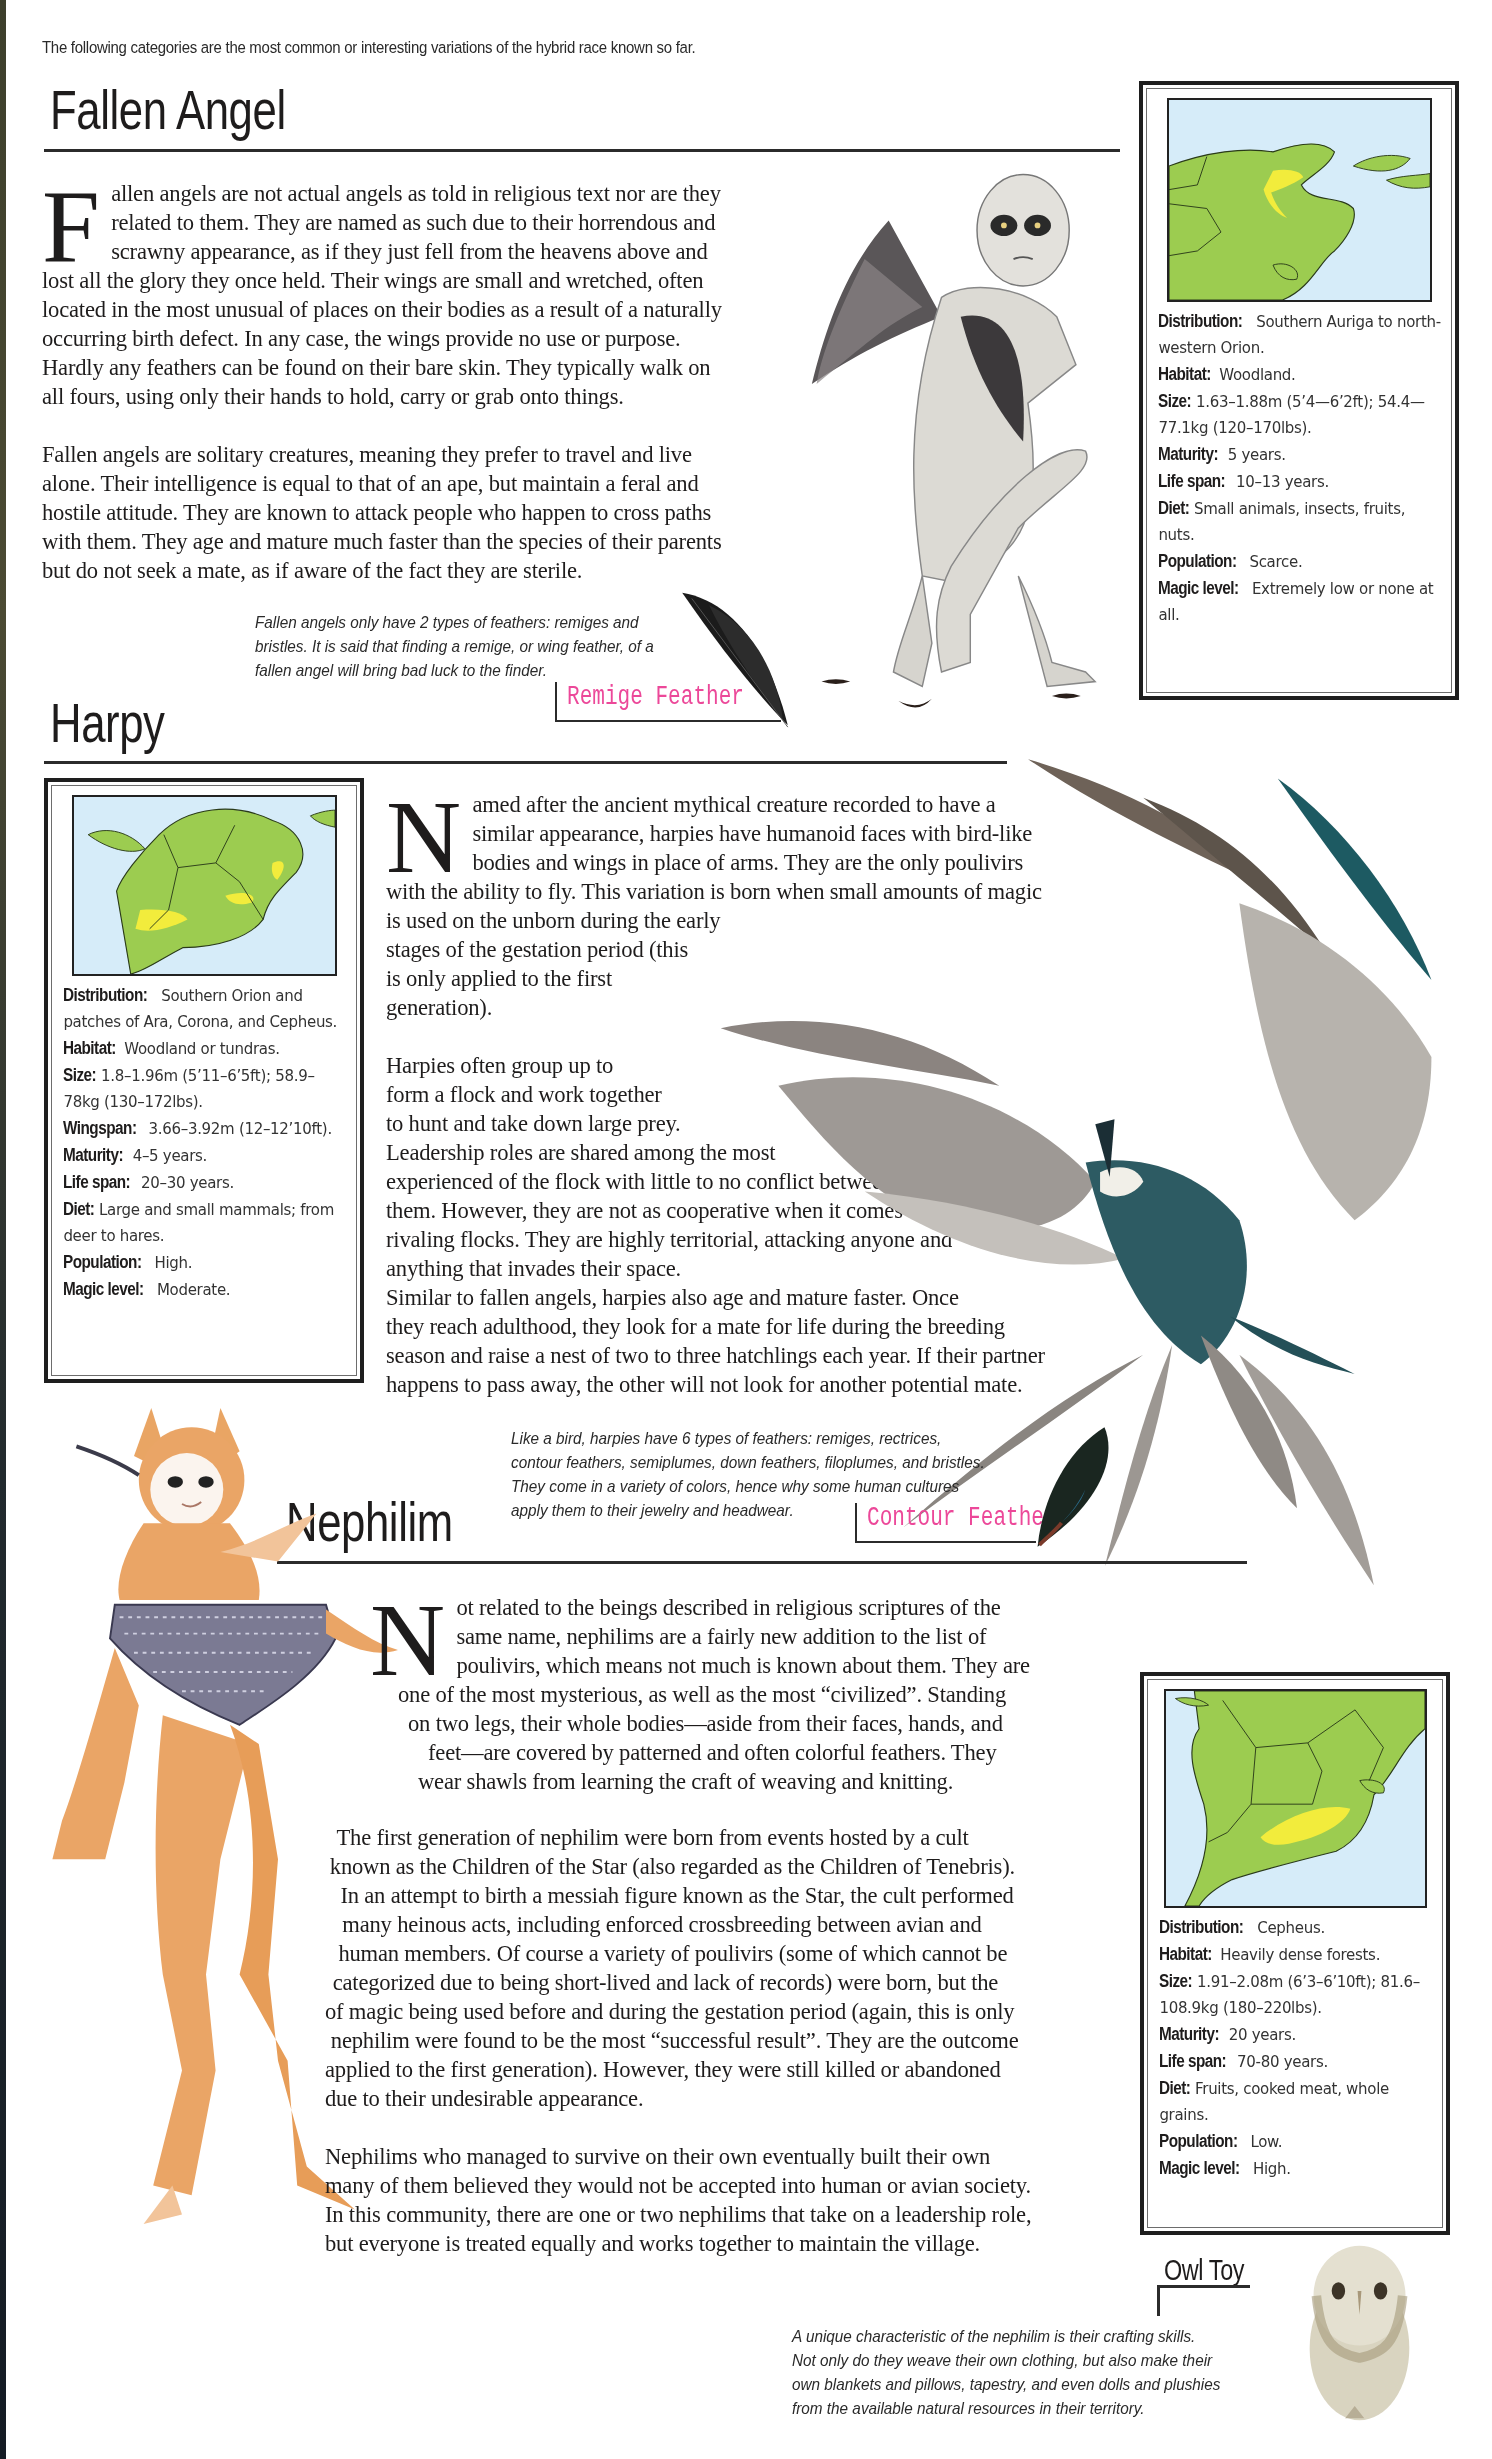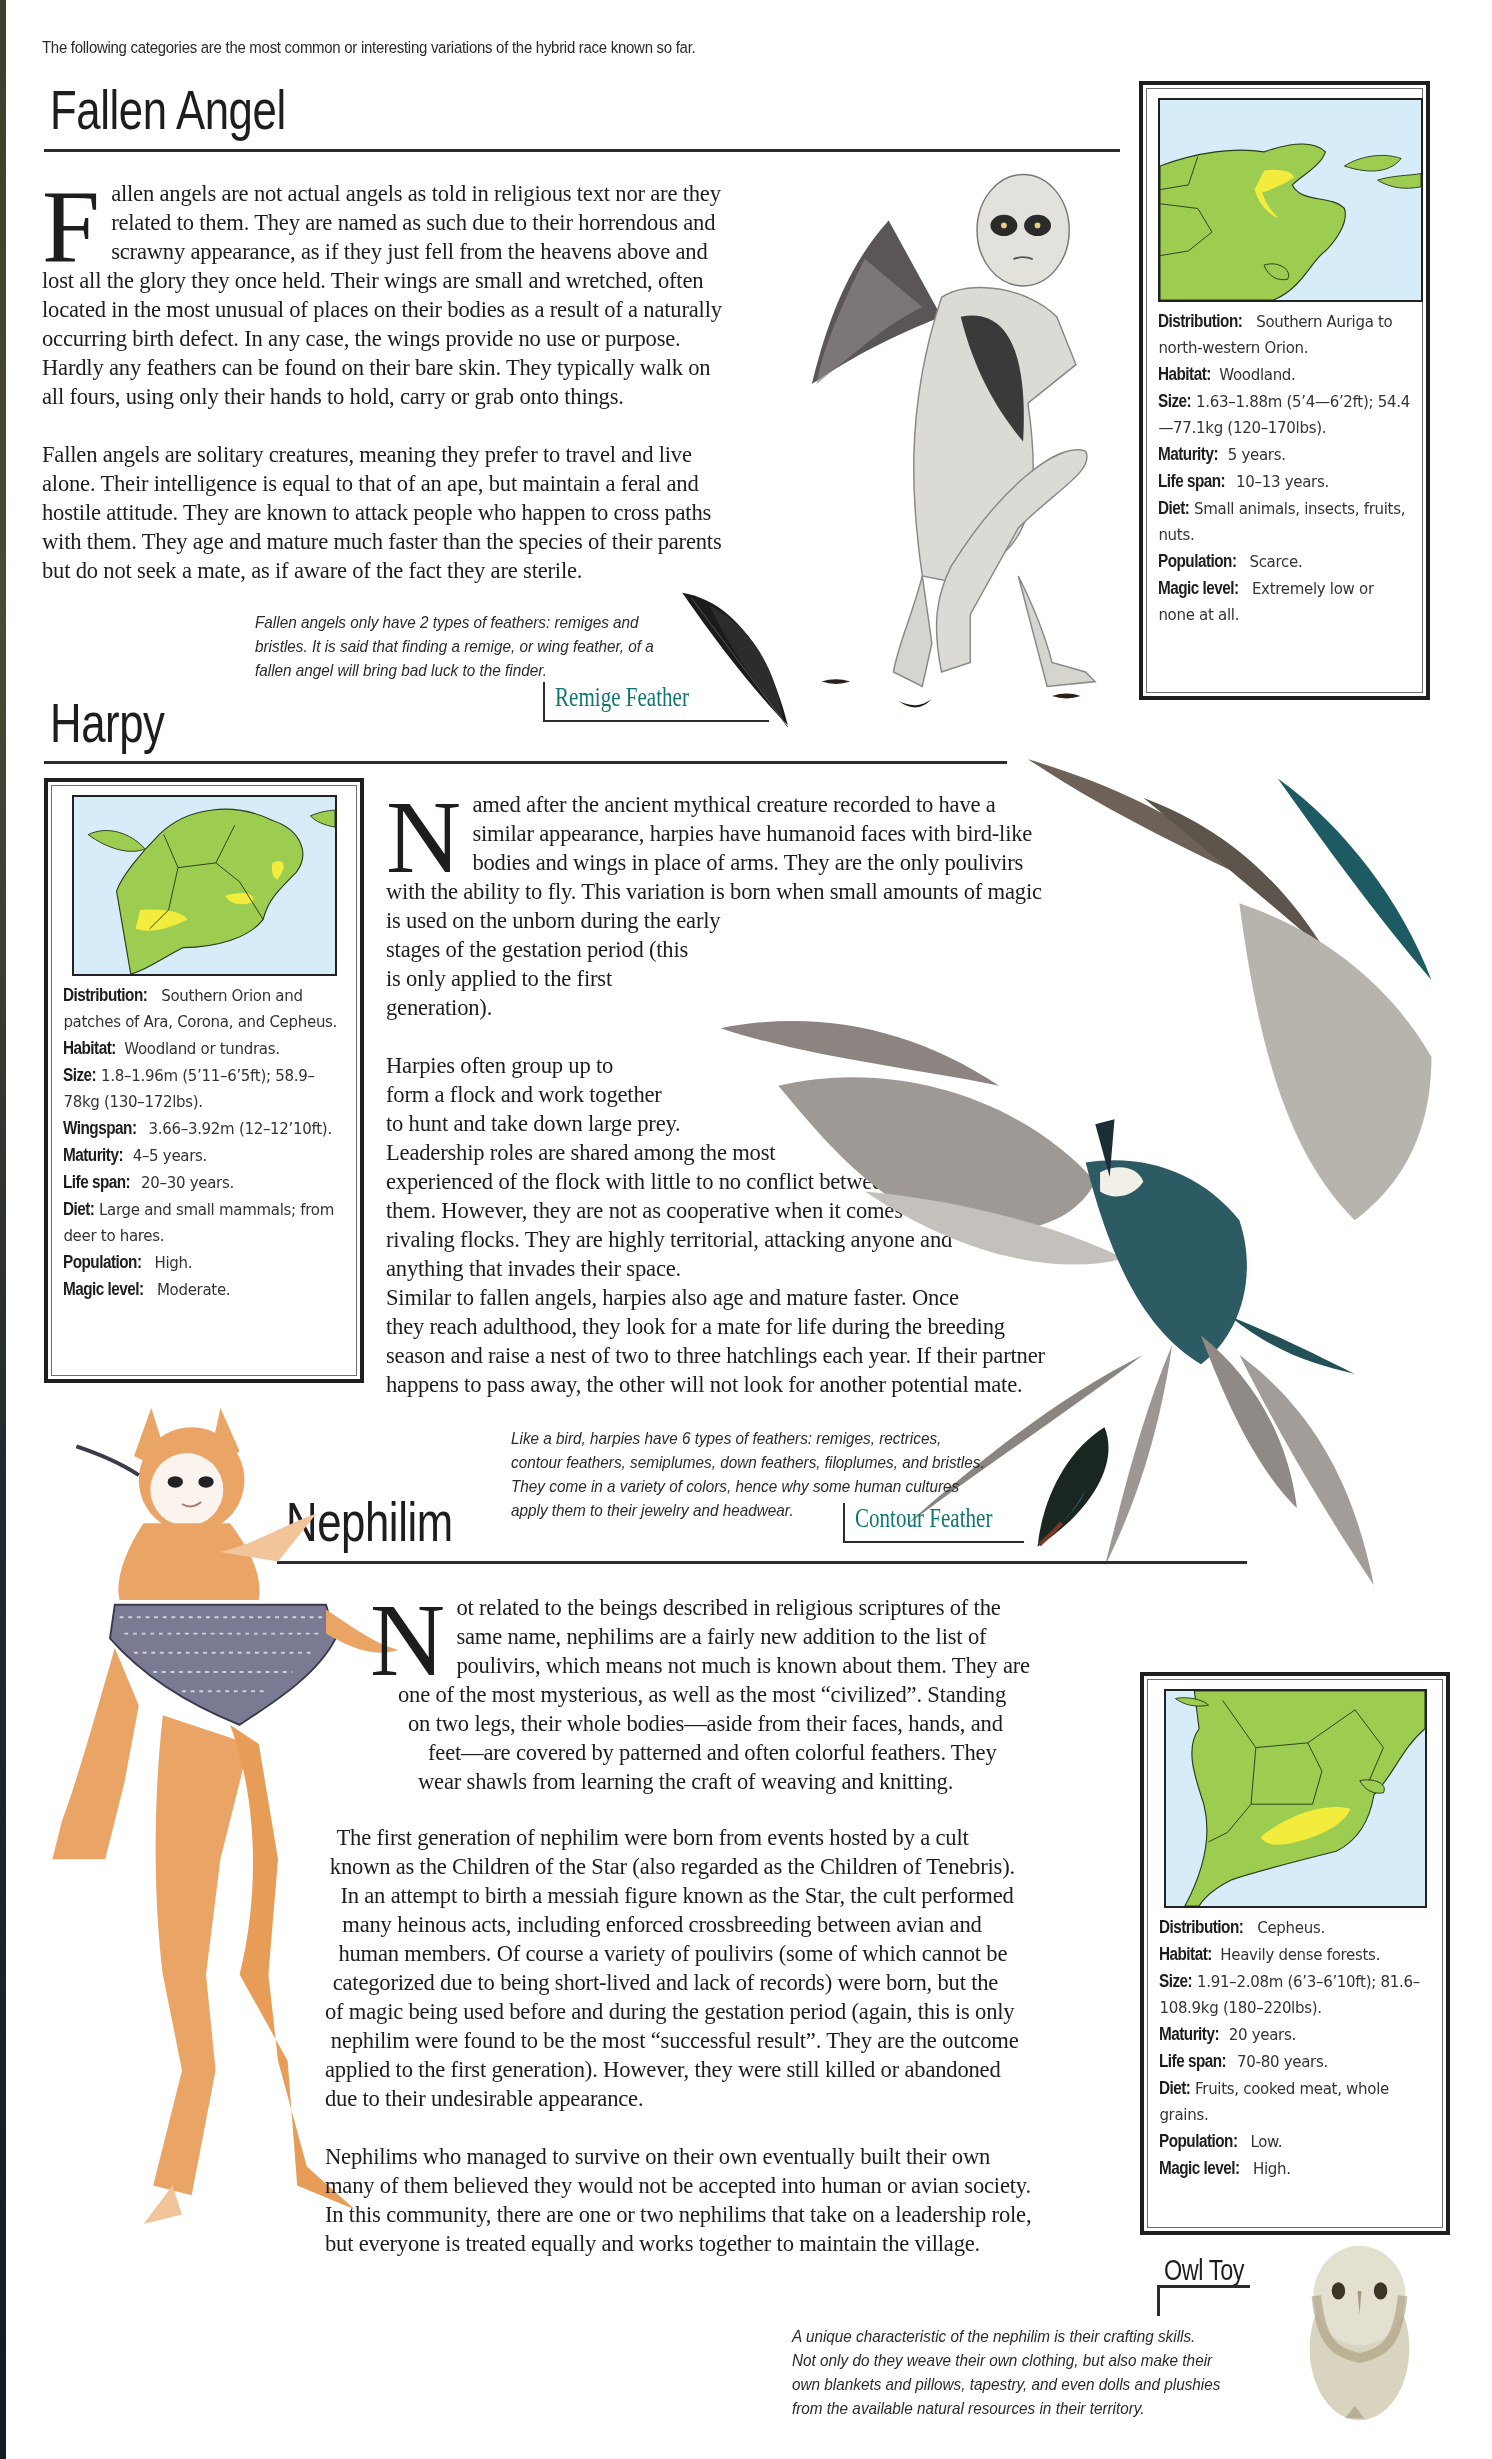--- a/index.html
+++ b/index.html
@@ -18,22 +18,22 @@
 
   .body { position: absolute; font-size: 22.6px; line-height: 29px; color: #1e1c1c; letter-spacing: -0.2px; }
   .body p { margin-bottom: 29px; }
   .body .ln { display: block; white-space: nowrap; }
   .dropcap { float: left; font-size: 104px; line-height: 81px; margin: 5.8px 11.5px 0 0; font-family: "Liberation Serif", serif; color: #1e1c1c; }
 
   .caption { position: absolute; font-family: "Liberation Sans", sans-serif; font-style: italic; font-size: 17px;
     line-height: 24px; color: #2a2a2a; transform: scaleX(0.9); transform-origin: left top; }
   .caption .ln { display: block; white-space: nowrap; }
 
-  .label { position: absolute; font-family: Liberation Serif, serif; font-size: 27px; color: #0f766e;
-    border-left: 2.9px solid #2b2b2b; border-bottom: 2.9px solid #2b2b2b; padding: 0 0 3.8px 9.6px; }
+  .label { position: absolute; font-family: Liberation Mono, monospace; font-size: 27px; color: #ec4899;
+    border-left: 2.9px solid #2b2b2b; border-bottom: 2.9px solid #2b2b2b; padding: 0 0 3.8px 9.6px; margin-left: 12px; }
   .label span { display: inline-block; transform: scaleX(0.78); transform-origin: left center; white-space: nowrap; }
 
   .infobox { position: absolute; border: 4.8px solid #1e1e1e; padding: 2.9px; background: #fff; }
   .infobox .inner { border: 1.9px solid #6d6d6d; width: 100%; height: 100%; padding: 9.6px 9.6px 7.7px 11.5px; }
   .map { border: 2.9px solid #222; background: #d6ecf9; position: relative; overflow: hidden; margin: 0 auto 5.8px auto; }
   .map svg { position: absolute; left: 0; top: 0; width: 100%; height: 100%; }
   .facts { font-family: "DejaVu Sans", sans-serif; font-size: 15px; line-height: 26px; color: #333; letter-spacing: -0.3px; }
   .facts .row { display: block; }
   .facts b { font-family: "Liberation Sans", sans-serif; font-weight: bold; color: #1e1c1c; font-size: 18px; letter-spacing: -0.6px; display: inline-block; transform: scaleX(0.85); transform-origin: left center; margin-right: -5.8px; }
 
@@ -95,21 +95,21 @@
   <path d="M140 140 C170 120 230 130 260 160 L280 210 L230 250 C240 320 240 380 200 410 L170 440 L120 430 C110 360 100 260 140 140 Z" fill="#dcdad4" stroke="#888" stroke-width="1.5"></path>
   <path d="M160 160 C210 150 230 200 225 290 C200 260 175 220 160 160 Z" fill="#3c393b"></path>
   <path d="M150 420 C200 340 260 290 290 300 C300 320 260 340 220 380 L170 470 L170 520 L140 530 C130 480 135 450 150 420 Z" fill="#dcdad4" stroke="#888" stroke-width="1.5"></path>
   <path d="M120 430 C110 470 95 500 90 530 L120 545 L130 500 Z" fill="#d6d4ce" stroke="#888" stroke-width="1.5"></path>
   <path d="M220 430 C240 470 250 500 255 520 L290 530 L300 540 L250 545 Z" fill="#d6d4ce" stroke="#888" stroke-width="1.5"></path>
   <path d="M15 540 Q30 535 45 540 Q30 545 15 540 Z" fill="#2a1f1a"></path>
   <path d="M95 560 Q115 570 130 558 Q115 575 95 560 Z" fill="#2a1f1a"></path>
   <path d="M255 555 Q270 550 285 555 Q270 560 255 555 Z" fill="#2a1f1a"></path>
 </svg>
 
-<div class="infobox" style="left:1139px; top:81px; width:291px; height:619px;">
+<div class="infobox" style="left:1139px; top:81px; width:320px; height:619px;">
   <div class="inner">
     <div class="map" style="width:265px; height:204px;">
       <svg viewBox="0 0 276 212" preserveAspectRatio="none">
         <path d="M0 70 C40 55 80 50 110 55 C130 48 160 40 175 55 C170 70 150 80 140 90 C150 110 180 100 195 115 C200 130 185 150 175 160 C160 170 150 200 120 212 L0 212 Z" fill="#9ccc50" stroke="#2a3a1a" stroke-width="1.2"></path>
         <path d="M195 70 C210 60 235 55 255 62 C245 75 225 80 195 70 Z" fill="#9ccc50" stroke="#2a3a1a" stroke-width="1"></path>
         <path d="M230 85 C245 80 265 80 276 78 L276 92 C260 95 245 94 230 85 Z" fill="#9ccc50" stroke="#2a3a1a" stroke-width="1"></path>
         <path d="M110 75 C125 72 140 75 142 82 C130 90 118 95 108 98 C112 110 118 118 125 125 C115 122 104 110 100 95 Z" fill="#f2ec3c"></path>
         <path d="M110 175 C125 170 140 180 135 190 C125 192 115 188 110 175 Z" fill="#9ccc50" stroke="#2a3a1a" stroke-width="1"></path>
         <path d="M0 110 L40 115 L55 140 L30 160 L0 165" fill="none" stroke="#2a3a1a" stroke-width="1"></path>
         <path d="M40 60 L30 90 L0 95" fill="none" stroke="#2a3a1a" stroke-width="1"></path>

